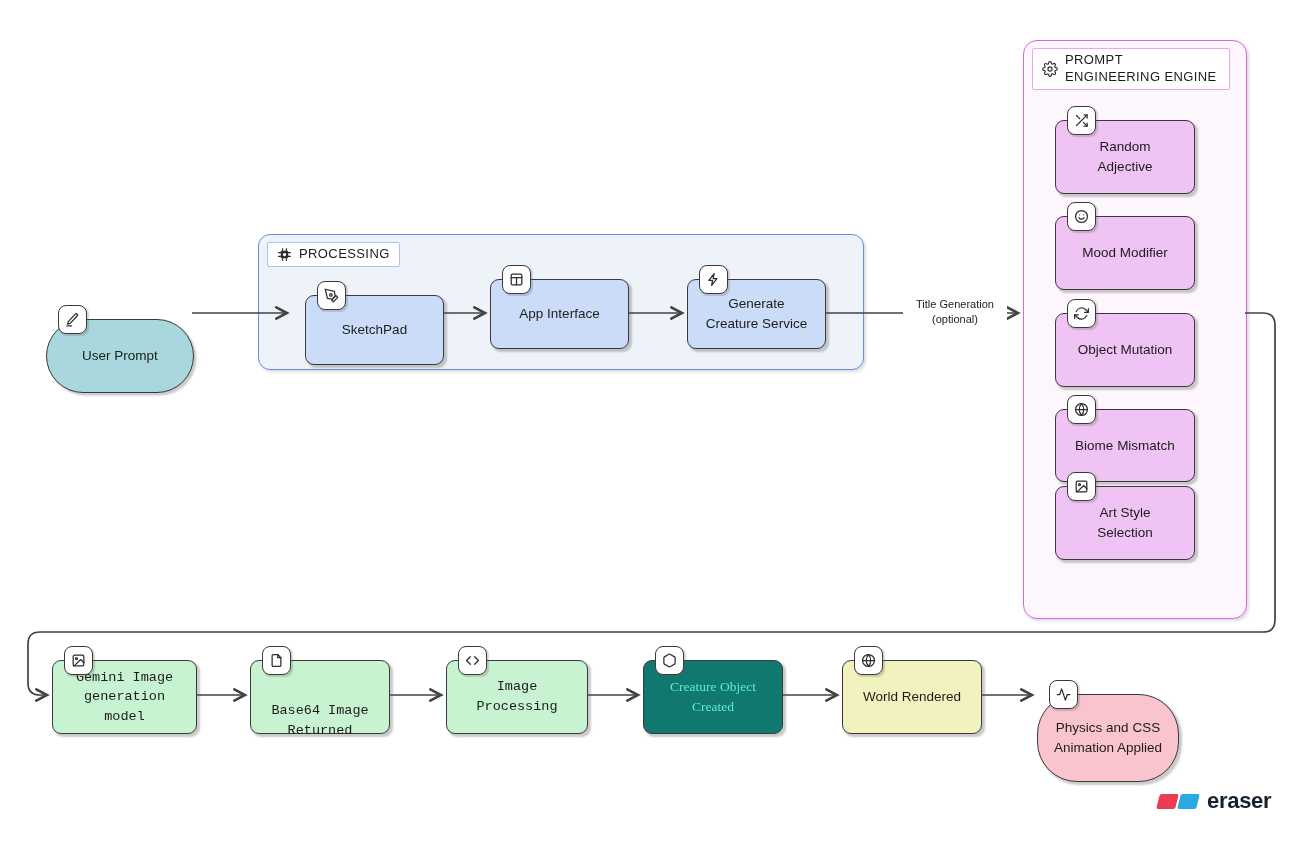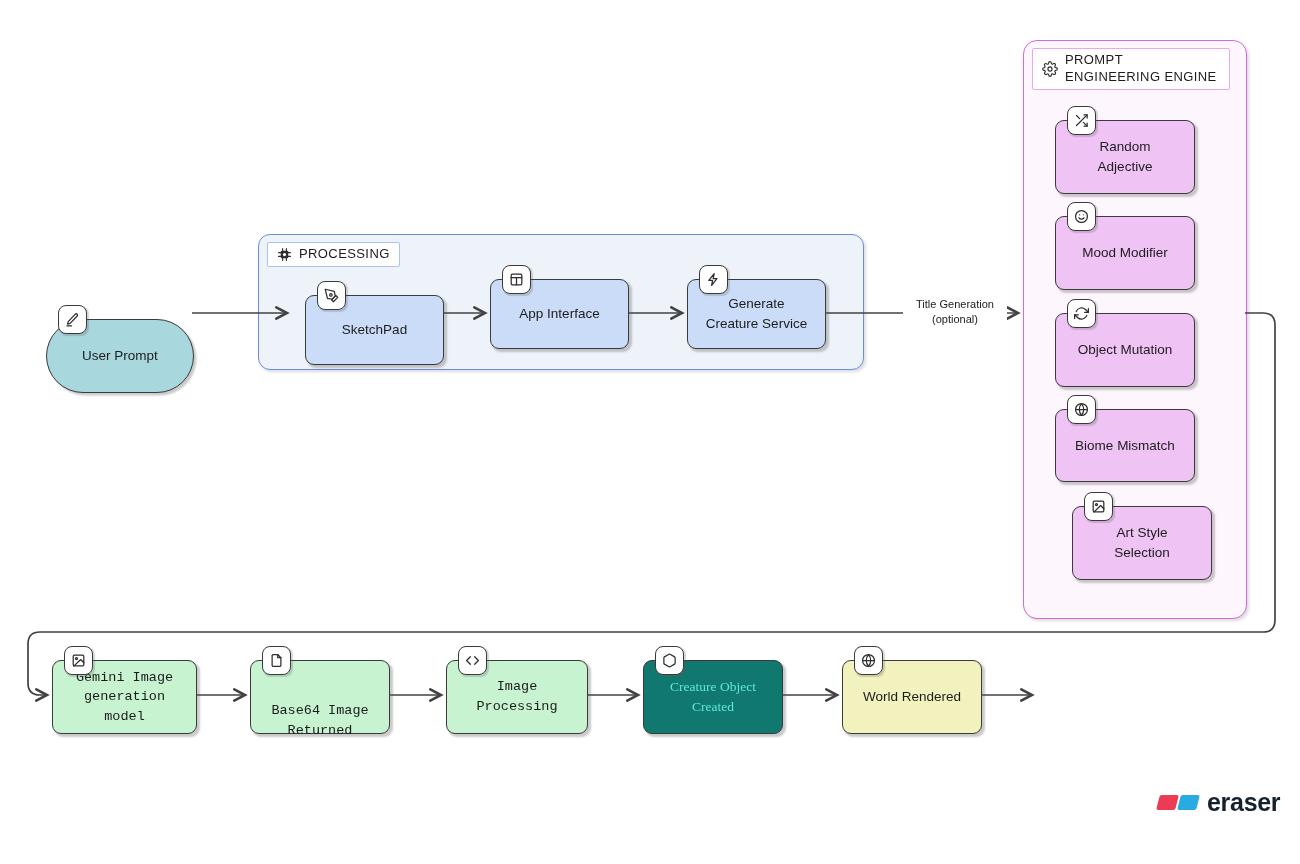--- a/index.html
+++ b/index.html
@@ -49,21 +49,21 @@
     position:absolute;left:903px;top:295px;width:104px;background:#ffffff;
     font-size:11px;line-height:1.4;text-align:center;padding:2px 0;
   }
 
   
   .logo{position:absolute;left:1158px;top:788px;display:flex;align-items:center;gap:9px;}
   .logo-mark{display:flex;gap:2px;}
   .logo-mark i{display:block;width:19px;height:15px;transform:skewX(-14deg);border-radius:2px;}
   .logo-mark .red{background:var(--logo-red);}
   .logo-mark .blue{background:var(--logo-blue);}
-  .logo-text{font-size:25px;font-weight:700;color:var(--logo-text);letter-spacing:-.3px;}
+  .logo-text{font-size:22px;font-weight:700;color:var(--logo-text);letter-spacing:-.3px;}
 </style>
 </head>
 <body>
 
 <div class="canvas">
 
   <div class="group processing" style="left:258px;top:234px;width:604px;height:134px;">
     <div class="group-label">
       <span class="gicon">
         <svg width="15" height="15" viewBox="0 0 24 24">
@@ -193,21 +193,21 @@
     <span class="badge">
       <svg width="15" height="15" viewBox="0 0 24 24" fill="none" stroke="#2e2e2e" stroke-width="2" stroke-linecap="round" stroke-linejoin="round">
         <circle cx="12" cy="12" r="9.5"></circle>
           <path d="M2.5 12h19"></path>
           <path d="M12 2.5a14.5 14.5 0 0 1 0 19 14.5 14.5 0 0 1 0-19z"></path>
       </svg>
     </span>
     <span class="label" style="max-width:116px;">Biome Mismatch</span>
   </div>
 
-  <div class="node n-purple" style="left:1055px;top:506px;width:138px;height:72px;margin-left:17px;">
+  <div class="node n-purple" style="left:1055px;top:486px;width:138px;height:72px;">
     <span class="badge">
       <svg width="15" height="15" viewBox="0 0 24 24" fill="none" stroke="#2e2e2e" stroke-width="2" stroke-linecap="round" stroke-linejoin="round">
         <rect x="3.5" y="3.5" width="17" height="17" rx="2"></rect>
           <circle cx="8.8" cy="8.8" r="1.6"></circle>
           <path d="m20.5 15.5-5-5L4.5 21"></path>
       </svg>
     </span>
     <span class="label" style="max-width:72px;">Art Style Selection</span>
   </div>
 
@@ -255,20 +255,28 @@
     <span class="badge">
       <svg width="15" height="15" viewBox="0 0 24 24" fill="none" stroke="#2e2e2e" stroke-width="2" stroke-linecap="round" stroke-linejoin="round">
         <circle cx="12" cy="12" r="9.5"></circle>
           <path d="M2.5 12h19"></path>
           <path d="M12 2.5a14.5 14.5 0 0 1 0 19 14.5 14.5 0 0 1 0-19z"></path>
       </svg>
     </span>
     <span class="label" style="max-width:122px;">World Rendered</span>
   </div>
 
+  <div class="node n-pink stadium" style="left:1037px;top:652px;width:140px;height:86px;">
+    <span class="badge">
+      <svg width="15" height="15" viewBox="0 0 24 24" fill="none" stroke="#2e2e2e" stroke-width="2" stroke-linecap="round" stroke-linejoin="round">
+        <path d="M22 12h-4l-3 9L9 3l-3 9H2"></path>
+      </svg>
+    </span>
+    <span class="label" style="max-width:112px;">Physics and CSS Animation Applied</span>
+  </div>
 
   <div class="logo">
     <span class="logo-mark">
         <i class="red"></i>
         <i class="blue"></i>
       </span>
     <span class="logo-text">eraser</span>
   </div>
 
 </div>

